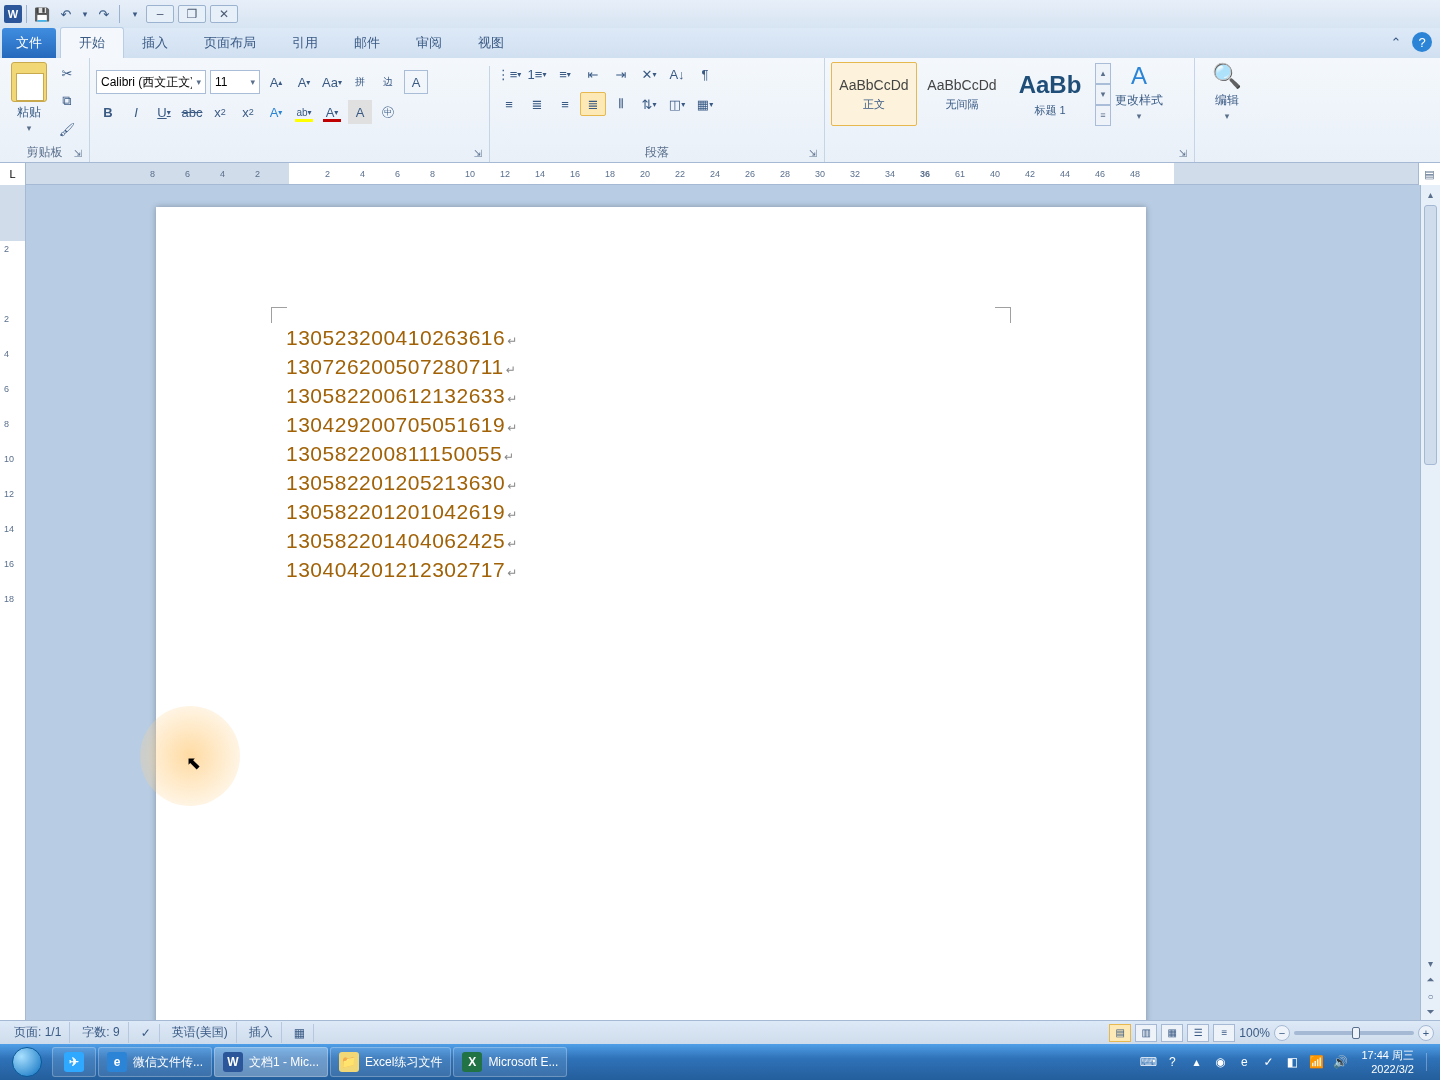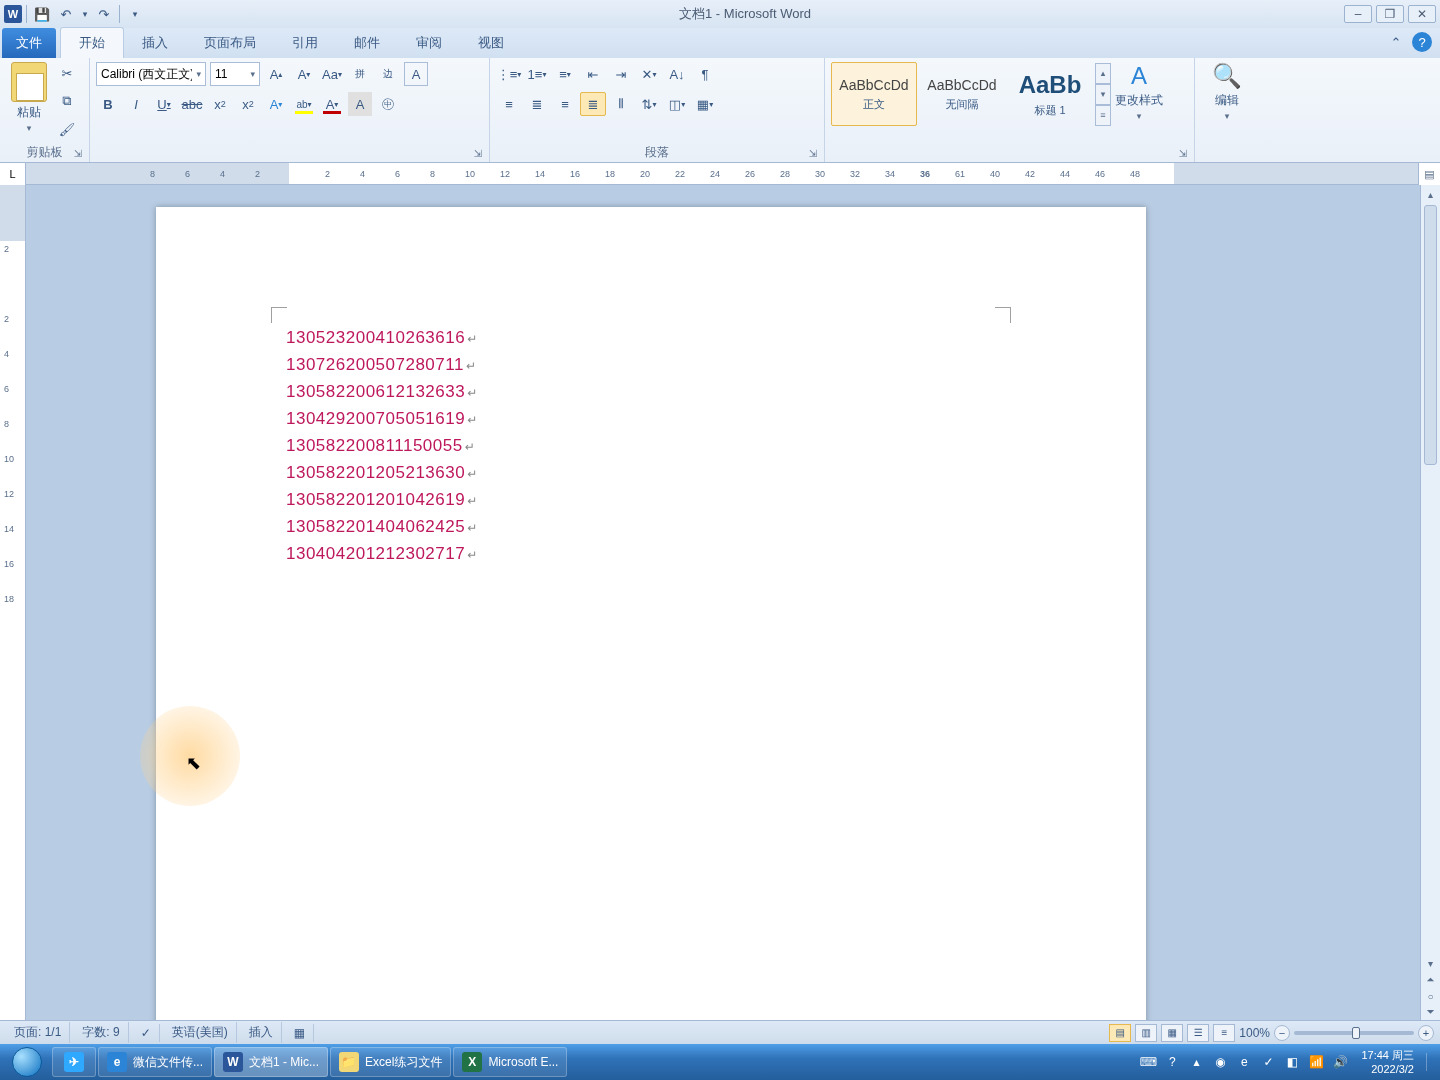--- a/index.html
+++ b/index.html
@@ -81,21 +81,21 @@
 
 .doc-area { position: absolute; top: 185px; left: 0; right: 0; bottom: 60px; display: flex; }
 .v-ruler { width: 26px; background: #fff; border-right: 1px solid #a5b9d4; position: relative; font-size: 9px; color: #5a6f8c; }
 .v-ruler .margin-shade { position: absolute; left: 0; width: 100%; background: #d0dcea; }
 .v-ruler .tick { position: absolute; left: 4px; }
 .canvas { flex: 1; background: #b8cde4; overflow: auto; position: relative; }
 .page { position: absolute; left: 130px; top: 22px; width: 990px; height: 1400px; background: #fff; box-shadow: 0 0 6px rgba(0,0,0,.3); }
 .page .margin-corner { position: absolute; width: 16px; height: 16px; border-color: #b8cde4; }
 .page .mc-tl { top: 100px; left: 115px; border-left: 1px solid #a0a0a0; border-top: 1px solid #a0a0a0; }
 .page .mc-tr { top: 100px; right: 135px; border-right: 1px solid #a0a0a0; border-top: 1px solid #a0a0a0; }
-.page .content { position: absolute; top: 118px; left: 130px; font-family: Calibri, sans-serif; font-size: 17px; color: #be185d; line-height: 26px; letter-spacing: 0.5px; }
+.page .content { position: absolute; top: 118px; left: 130px; font-family: Calibri, sans-serif; font-size: 21px; color: #a16207; line-height: 26px; letter-spacing: 0.5px; }
 .page .content .line::after { content: "↵"; color: #888; font-size: 12px; margin-left: 2px; }
 .vscroll { width: 20px; background: #e7eff9; border-left: 1px solid #a5b9d4; position: relative; }
 .vscroll .thumb { position: absolute; top: 20px; left: 3px; right: 3px; height: 260px; background: #cfdceb; border: 1px solid #a5b9d4; border-radius: 3px; }
 .vscroll .arrow { position: absolute; left: 0; right: 0; height: 18px; background: #e7eff9; display: flex; align-items: center; justify-content: center; font-size: 10px; color: #5a6f8c; }
 .vscroll .arrow.up { top: 0; }
 .vscroll .arrow.dn { bottom: 48px; }
 .vscroll .nav-btn { position: absolute; left: 0; right: 0; height: 16px; font-size: 10px; display: flex; align-items: center; justify-content: center; color: #5a6f8c; }
 
 
 .status-bar { position: absolute; left: 0; right: 0; bottom: 36px; height: 24px; background: linear-gradient(#dde9f7, #cfdceb); border-top: 1px solid #a5b9d4; display: flex; align-items: center; font-size: 12px; color: #3a5a84; padding: 0 6px; gap: 4px; }
@@ -130,21 +130,20 @@
   <div class="qat">
     <div class="word-icon">W</div>
     <span class="qat-sep"></span>
     <div class="qat-btn">💾</div>
     <div class="qat-btn">↶</div>
     <div class="qat-btn" style="font-size:9px;width:12px;">▾</div>
     <div class="qat-btn">↷</div>
     <span class="qat-sep"></span>
     <div class="qat-btn" style="font-size:9px;">▾</div>
   </div>
-  <div class="title">文档1 - Microsoft Word</div>
   <div class="win-controls">
     <div class="win-btn">–</div>
     <div class="win-btn">❐</div>
     <div class="win-btn">✕</div>
   </div>
 </div>
 
 <div class="ribbon-tabs">
   <div class="tab file">文件</div>
   <div class="tab active">开始</div>
@@ -172,21 +171,21 @@
       <div class="clip-col">
         <div class="small-btn">✂</div>
         <div class="small-btn">⧉</div>
         <div class="small-btn">🖌</div>
       </div>
     </div>
     <div class="group-label">剪贴板</div>
     <div class="group-dialog">⇲</div>
   </div>
 
-  <div class="group" style="width:400px;">
+  <div class="group" style="width:400px;margin-top:8px;">
     <div class="group-content" style="flex-direction:column;">
       <div class="font-row">
         <div class="font-combo" style="width:110px;">
           <span style="overflow:hidden;white-space:nowrap;">Calibri (西文正文)</span>
           <span class="arrow">▾</span>
         </div>
         <div class="font-combo" style="width:50px;">
           <span>11</span>
           <span class="arrow">▾</span>
         </div>

